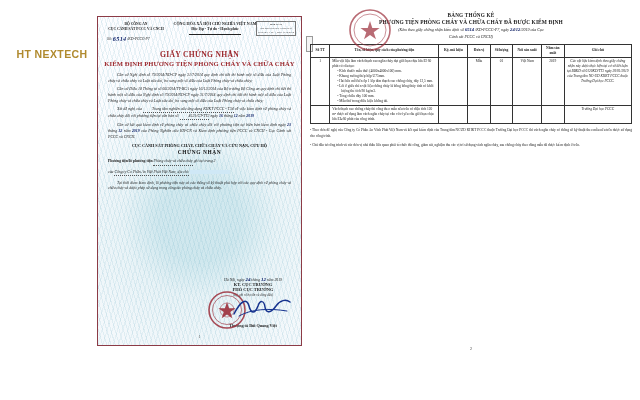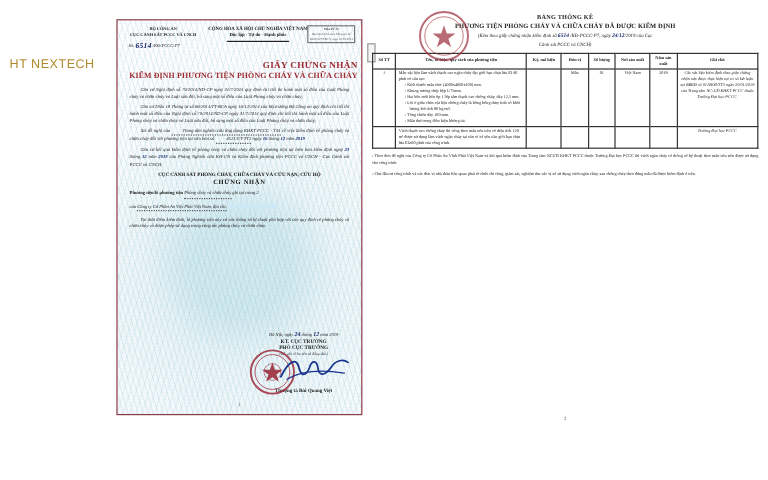--- a/index.html
+++ b/index.html
@@ -6,22 +6,22 @@
   body{
     width:640px;height:400px;background:#ffffff;overflow:hidden;
     font-family:"Liberation Serif", serif;color:#1a1a1a;position:relative;
   }
   .page{position:absolute;inset:0;}
 
   
   .logo-block{position:absolute;left:8px;top:14px;width:88px;height:56px;}
   .logo-mark{position:absolute;left:16px;top:0;width:58px;height:34px;}
   .logo-mark svg{display:block;}
-  .logo-word{position:absolute;left:0;top:34px;width:88px;
-    font-family:"Liberation Sans",sans-serif;font-weight:normal;font-size:10.5px;
+  .logo-word{position:absolute;left:0;top:34px;width:88px;text-align:center;
+    font-family:"Liberation Sans",sans-serif;font-weight:bold;font-size:10.5px;
     letter-spacing:.4px;color:#b08a2e;white-space:nowrap;}
 
   
   .cert{position:absolute;left:97px;top:16px;width:205px;height:330px;
     border:1.6px solid #8c3b46;background:
       radial-gradient(circle at 50% 62%, rgba(120,190,205,.30) 0 18%, rgba(150,205,215,.14) 34%, rgba(255,255,255,0) 62%),
       repeating-linear-gradient(74deg, rgba(120,180,200,.16) 0 1px, rgba(255,255,255,0) 1px 4px),
       repeating-linear-gradient(-74deg, rgba(120,180,200,.13) 0 1px, rgba(255,255,255,0) 1px 5px),
       linear-gradient(#fdfdff,#f3f8fb);
     box-sizing:border-box;overflow:hidden;}
@@ -34,21 +34,21 @@
   .hd-center .l1{font-size:4px;font-weight:bold;line-height:1.45;}
   .hd-center .l2{font-size:3.9px;font-weight:bold;line-height:1.5;}
   .hd-rule{width:52px;height:1px;background:#222;margin:1px auto 0;}
   .hd-box{position:absolute;right:2px;top:1px;width:36px;border:.6px solid #777;
     padding:1px 1px;text-align:center;font-size:2.5px;line-height:1.45;color:#444;}
   .hd-box .bt{font-weight:bold;font-size:2.7px;}
   .cert-no{position:absolute;left:6px;top:15px;font-size:3.7px;font-style:italic;color:#222;}
   .cert-no .hand{font-family:"Liberation Serif",serif;color:#12246b;font-size:6.2px;
     font-style:italic;font-weight:bold;letter-spacing:.3px;vertical-align:-1px;}
 
-  .cert-title{margin-top:4px;text-align:right;color:#9d2a2f;}
+  .cert-title{margin-top:4px;text-align:center;color:#9d2a2f;}
   .cert-title .t1{font-size:7.6px;font-weight:bold;letter-spacing:.3px;}
   .cert-title .t2{font-size:6.6px;font-weight:bold;letter-spacing:.1px;margin-top:1px;}
 
   .body-txt{margin:5px 7px 0 7px;font-size:3.9px;line-height:1.55;text-align:justify;
     font-style:italic;color:#1d1d1d;}
   .body-txt p{margin:0 0 2px 0;text-indent:9px;}
   .blank{display:inline-block;border-bottom:.5px dotted #555;min-width:26px;}
   .hw{color:#12246b;font-weight:bold;font-style:italic;}
 
   .org-line{margin-top:3px;text-align:center;font-size:4.2px;font-weight:bold;color:#111;}

